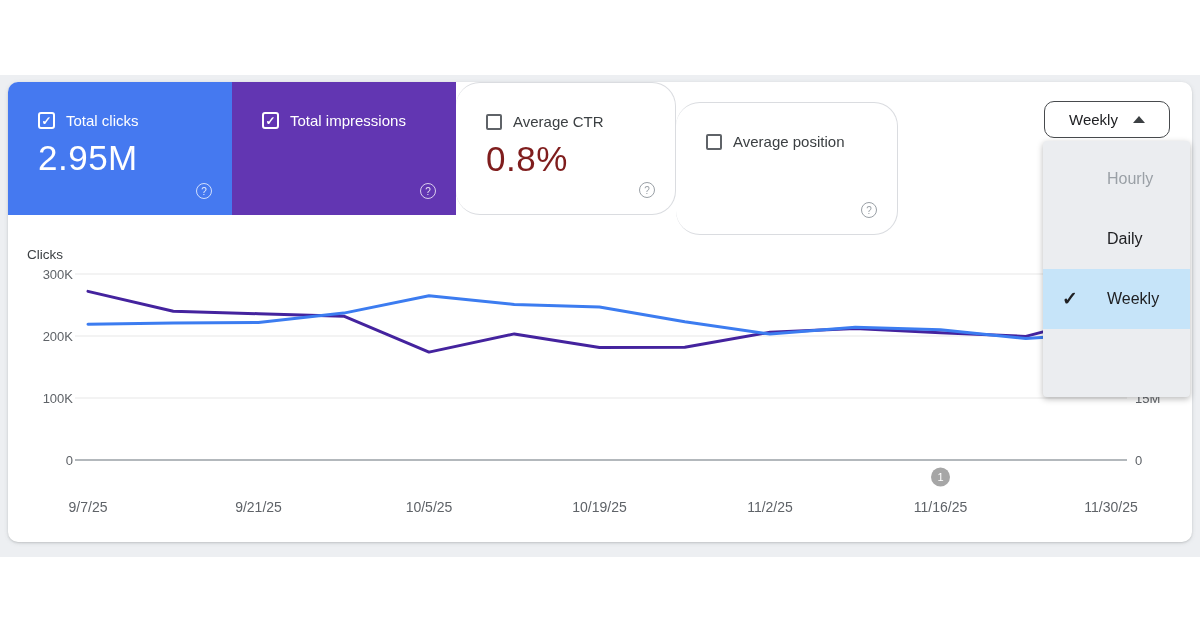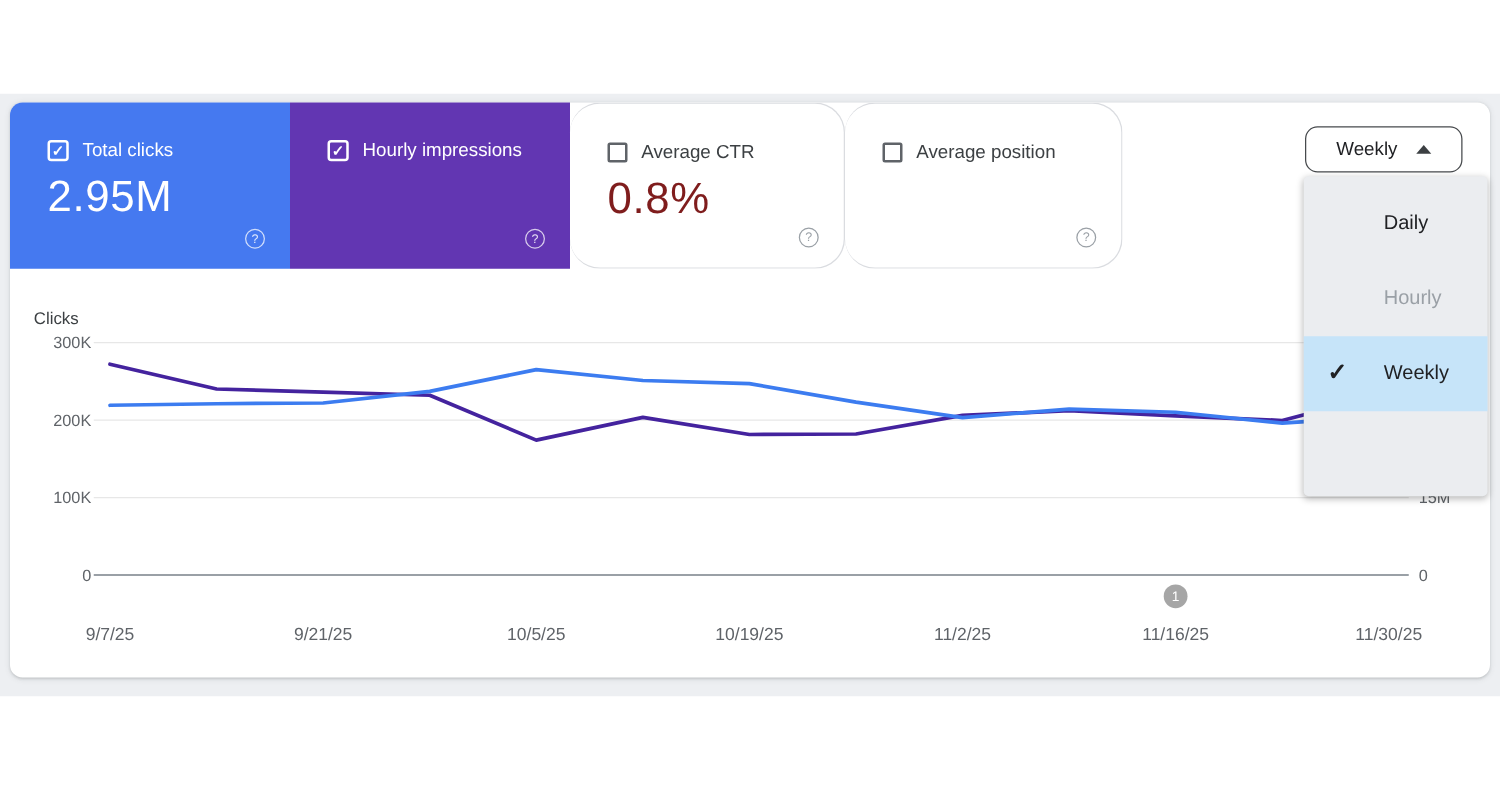--- a/index.html
+++ b/index.html
@@ -10,21 +10,21 @@
            border-radius:10px; box-shadow:0 1px 2px rgba(60,64,67,.18), 0 1px 5px rgba(60,64,67,.10); }
 
   
   .cards-row { position:relative; display:flex; height:133px; z-index:1; }
   .card { position:relative; height:133px; }
   .card-clicks      { width:224px; background:#4579f0; border-radius:10px 0 0 0; color:#fff; }
   .card-impressions { width:224px; background:#6236b2; color:#fff; }
   .card-white { background:#fff; border-top:1px solid #dadce0; border-bottom:1px solid #dadce0;
                 border-right:1px solid #dadce0; color:#3c4043;border-radius:24px; }
   .card-ctr      { width:220px; }
-  .card-position { width:222px; }
+  .card-position { width:222px;margin-top:20px; }
   .card-head { display:flex; align-items:center; gap:11px; margin:30px 0 0 30px; font-size:15px; }
   .card-value { margin:9px 0 0 30px; font-size:35px; letter-spacing:.5px; }
   .card-white .card-value { color:#7f1d1d; }
   .cb { width:17px; height:17px; border:2px solid #fff; border-radius:3px; display:flex;
         align-items:center; justify-content:center; flex:0 0 auto; cursor:pointer; }
   .cb .glyph { font-size:12px; font-weight:bold; color:#fff; line-height:1; }
   .cb-empty { width:16px; height:16px; border:2px solid #5f6368; border-radius:2px; flex:0 0 auto; cursor:pointer; }
   .help { position:absolute; right:20px; bottom:16px; width:16px; height:16px; border-radius:50%;
           display:flex; align-items:center; justify-content:center; font-size:10px; cursor:pointer; }
   .card-colored .help { border:1.5px solid rgba(255,255,255,.75); color:rgba(255,255,255,.85); }
@@ -95,21 +95,21 @@
         </div>
         <div class="card-value">2.95M</div>
         <span class="help">?</span>
       </div>
 
       <div class="card card-colored card-impressions">
         <div class="card-head">
           <span class="cb">
             <span class="glyph">✓</span>
           </span>
-          <span>Hourly impressions</span>
+          <span>Total impressions</span>
         </div>
         <span class="help">?</span>
       </div>
 
       <div class="card card-white card-ctr">
         <div class="card-head">
           <span class="cb-empty"></span>
           <span>Average CTR</span>
         </div>
         <div class="card-value">0.8%</div>
@@ -124,22 +124,22 @@
         <span class="help">?</span>
       </div>
     </div>
 
     <button class="gran-btn">
       <span>Weekly</span>
       <span class="caret-up"></span>
     </button>
 
     <div class="menu">
+      <div class="menu-item disabled">Hourly</div>
       <div class="menu-item">Daily</div>
-      <div class="menu-item disabled">Hourly</div>
       <div class="menu-item selected">
         <span class="menu-check">✓</span>
         <span>Weekly</span>
       </div>
     </div>
 
   </div>
 </div>
 
 </body></html>

